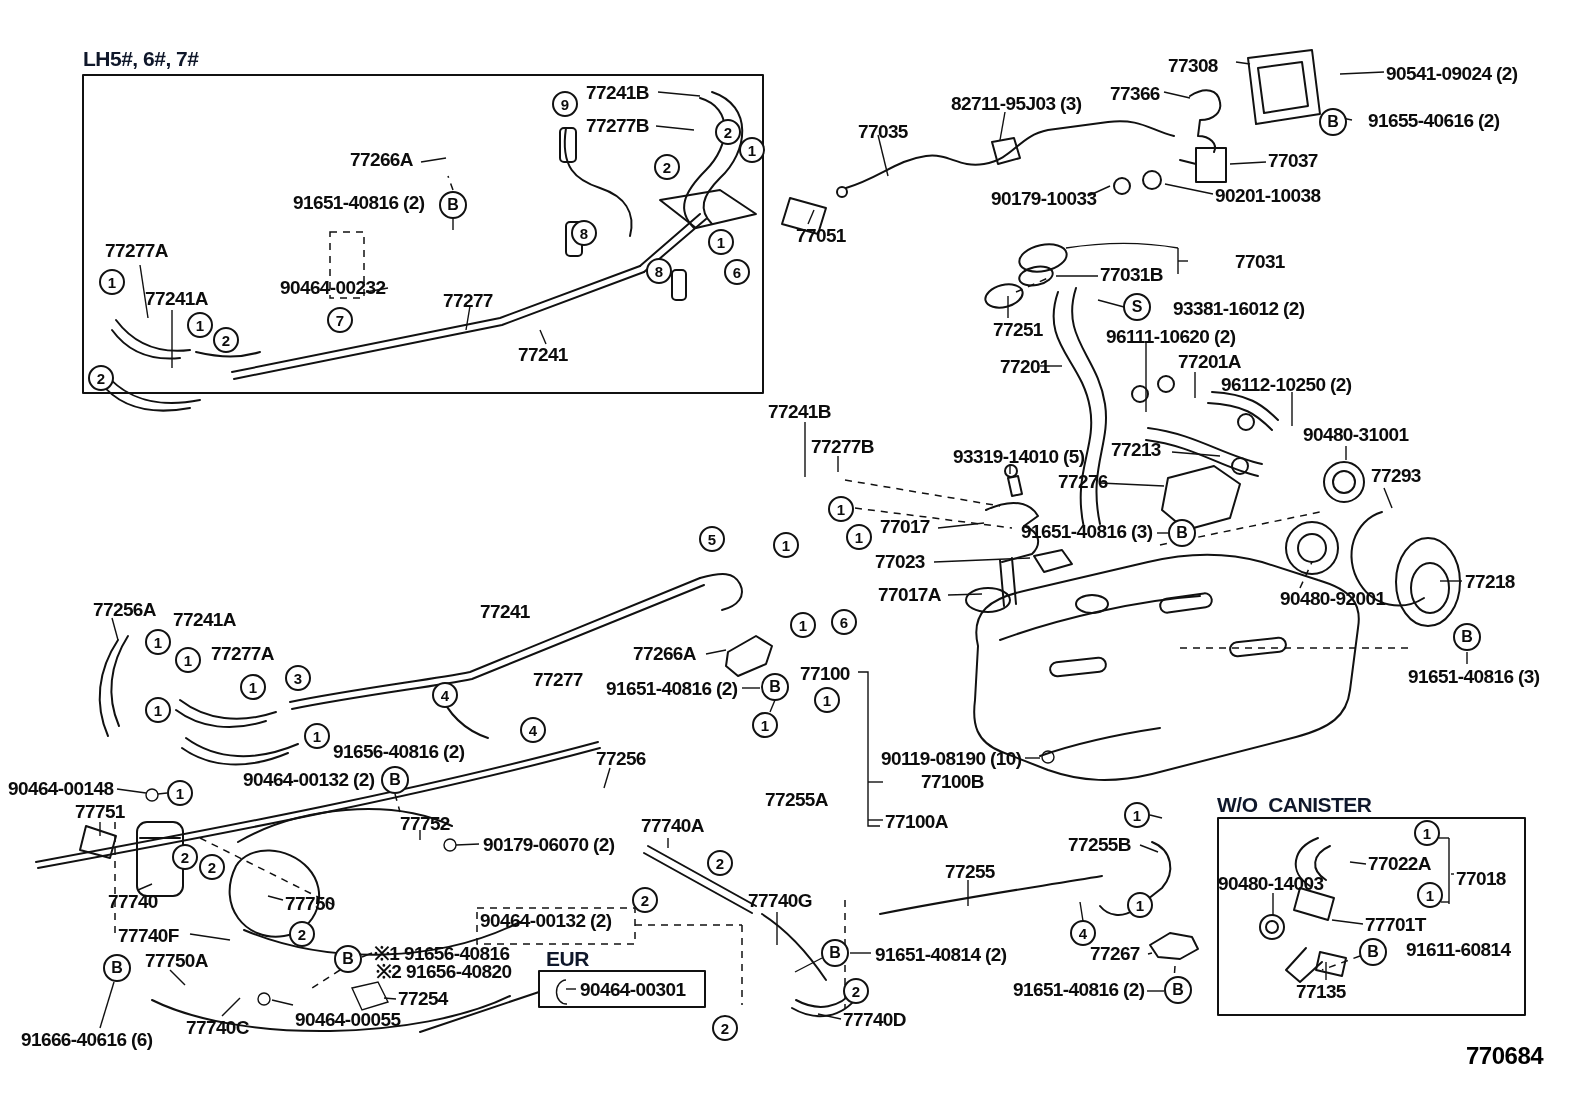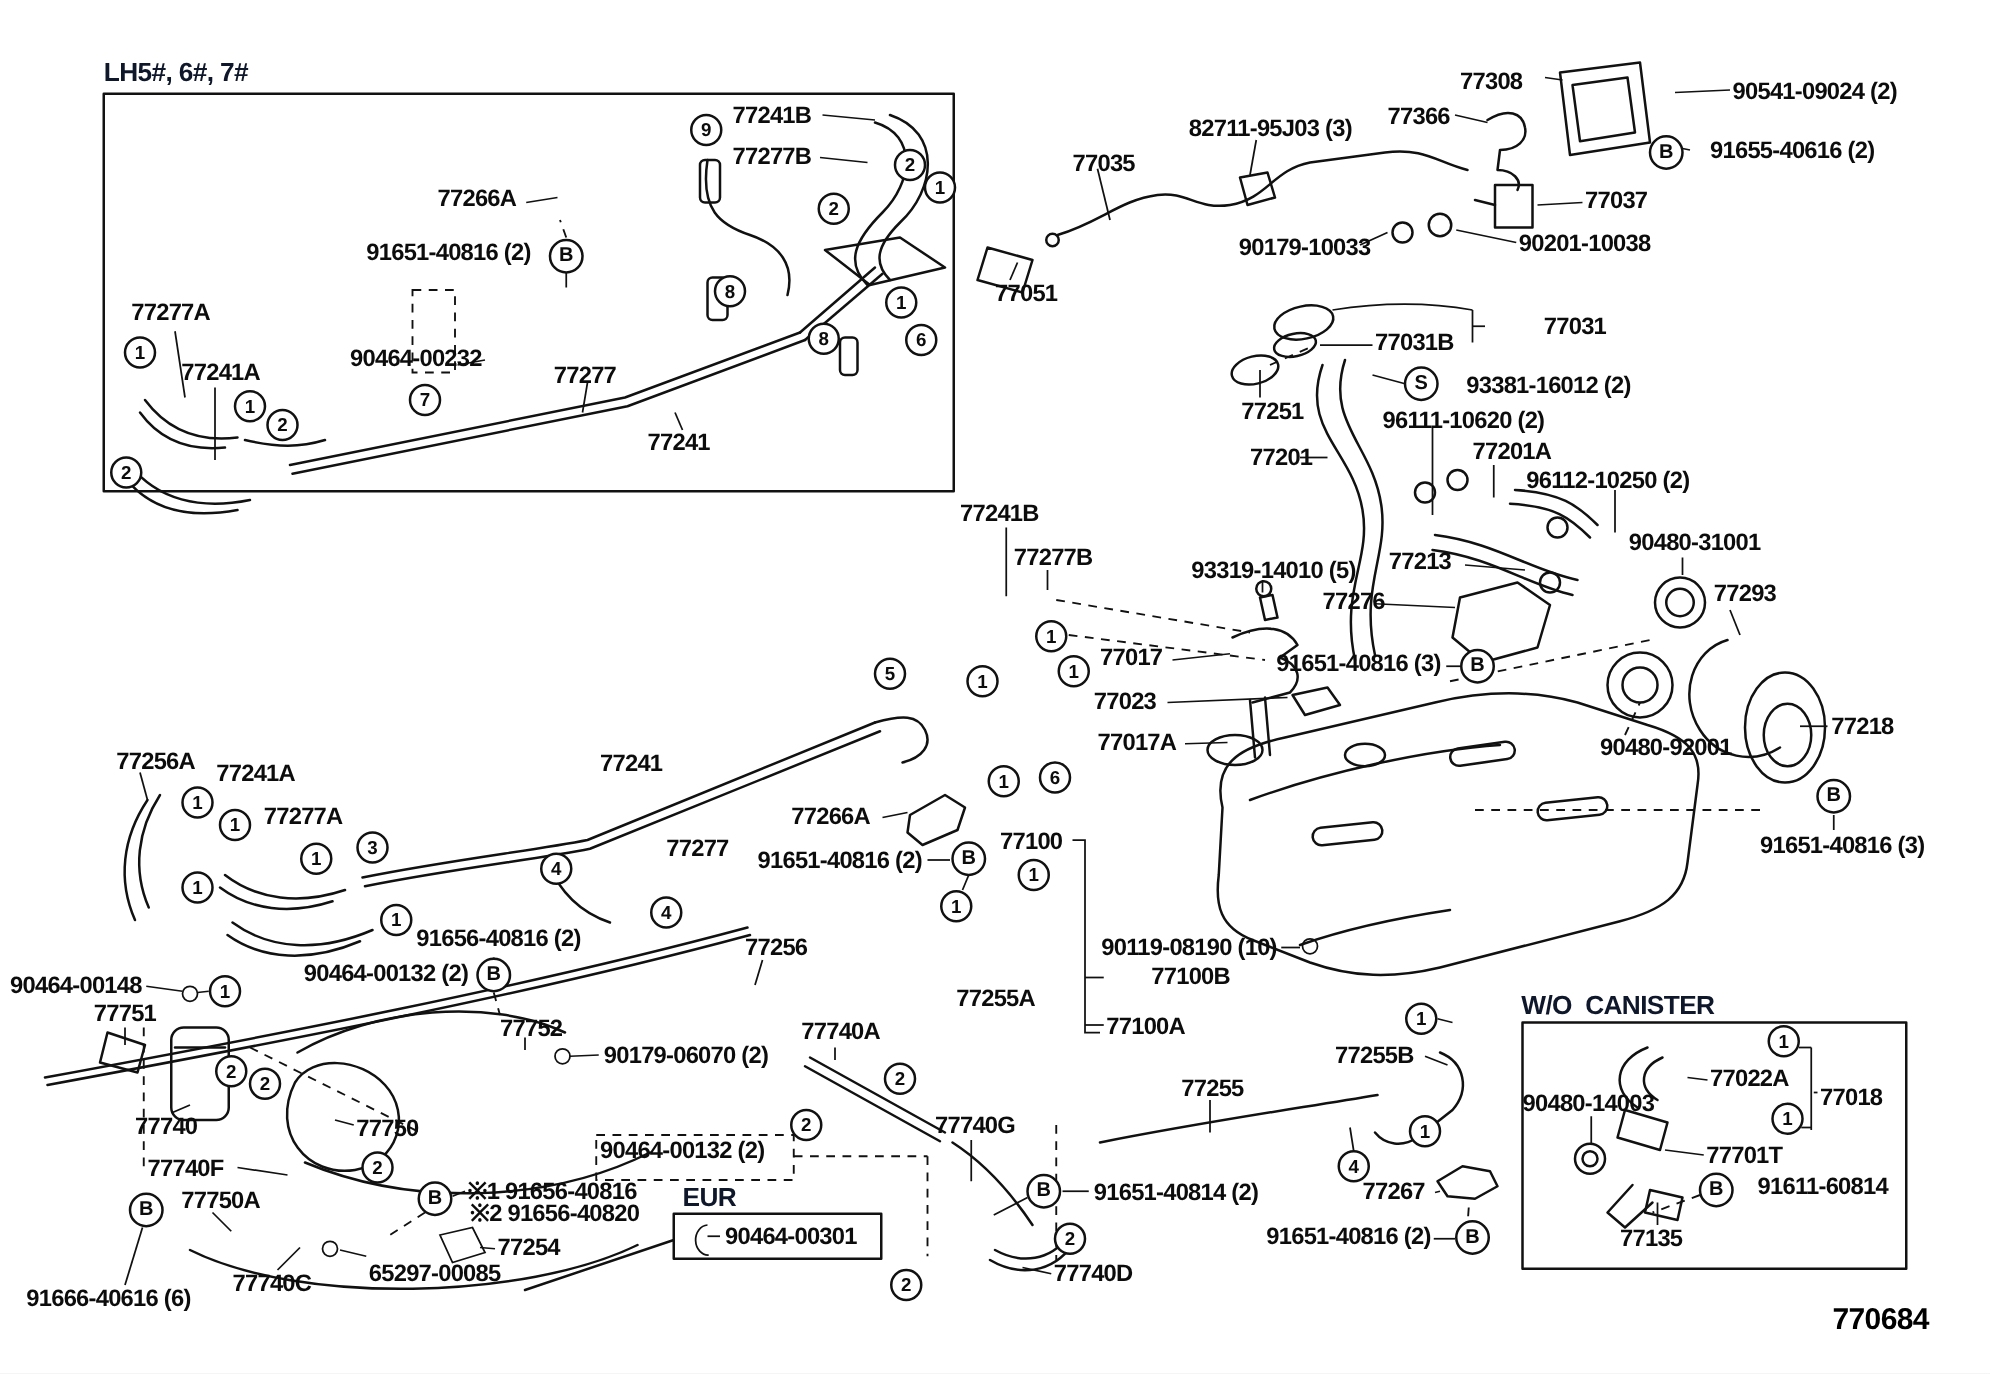--- a/index.html
+++ b/index.html
@@ -328,21 +328,21 @@
       <div class="lbl" style="left: 333px; top: 742px;">91656-40816 (2)</div>
       <div class="lbl" style="left: 243px; top: 770px;">90464-00132 (2)</div>
       <div class="lbl" style="left: 400px; top: 814px;">77752</div>
       <div class="lbl" style="left: 483px; top: 835px;">90179-06070 (2)</div>
       <div class="lbl" style="left: 108px; top: 892px;">77740</div>
       <div class="lbl" style="left: 285px; top: 894px;">77750</div>
       <div class="lbl" style="left: 118px; top: 926px;">77740F</div>
       <div class="lbl" style="left: 145px; top: 951px;">77750A</div>
       <div class="lbl" style="left: 21px; top: 1030px;">91666-40616 (6)</div>
       <div class="lbl" style="left: 186px; top: 1018px;">77740C</div>
-      <div class="lbl" style="left: 295px; top: 1010px;">65297-00085</div>
+      <div class="lbl" style="left: 295px; top: 1010px;">90464-00055</div>
       <div class="lbl" style="left: 398px; top: 989px;">77254</div>
       <div class="lbl" style="left: 374px; top: 944px;">※1 91656-40816</div>
       <div class="lbl" style="left: 376px; top: 962px;">※2 91656-40820</div>
       <div class="lbl" style="left: 480px; top: 911px;">90464-00132 (2)</div>
       <div class="lbl" style="left: 580px; top: 980px;">90464-00301</div>
       <div class="lbl" style="left: 641px; top: 816px;">77740A</div>
       <div class="lbl" style="left: 748px; top: 891px;">77740G</div>
       <div class="lbl" style="left: 843px; top: 1010px;">77740D</div>
       <div class="lbl" style="left: 875px; top: 945px;">91651-40814 (2)</div>
       <div class="lbl" style="left: 1090px; top: 944px;">77267</div>

